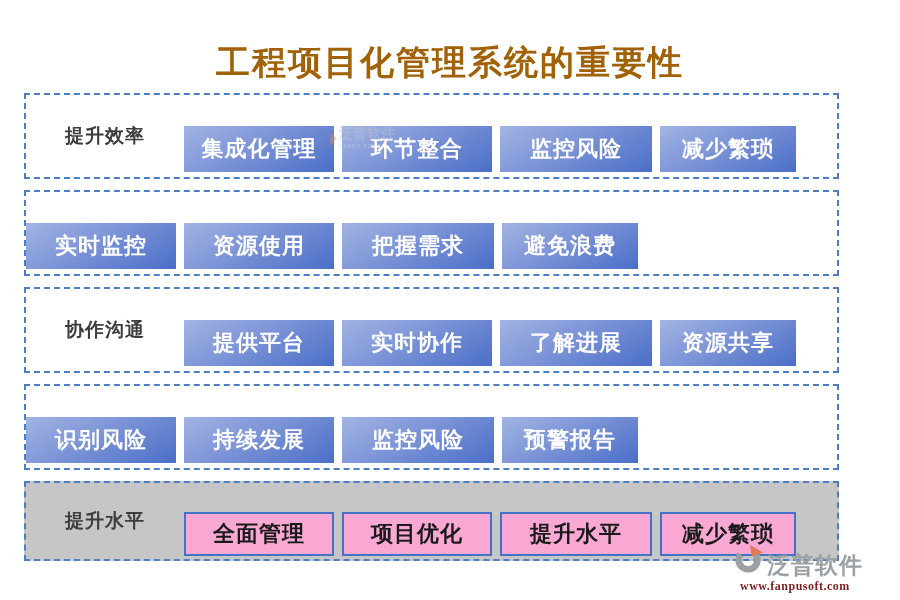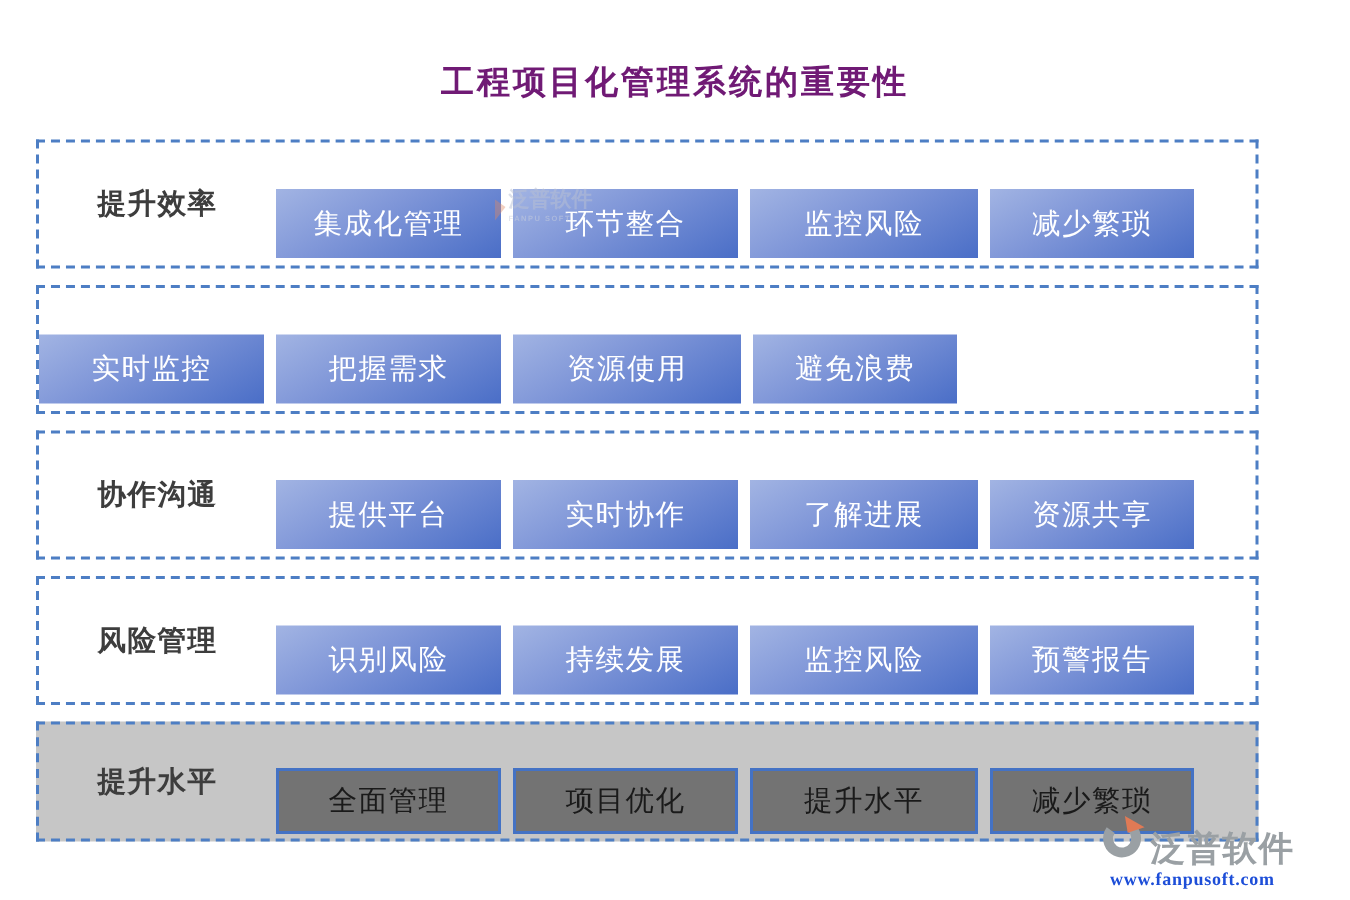--- a/index.html
+++ b/index.html
@@ -1,45 +1,45 @@
 <!DOCTYPE html>
 <html><head>
 <meta charset="utf-8">
 <style>
   html,body{margin:0;padding:0;background:#ffffff;}
   .canvas{position:relative;width:900px;height:600px;background:#ffffff;overflow:hidden;
           font-family:"Liberation Sans",sans-serif;}
   .title{position:absolute;top:40px;left:0;width:100%;text-align:center;
-         font-family:"Liberation Serif",serif;font-weight:bold;font-size:22px;
-         letter-spacing:2px;color:#701a75;}
+         font-family:"Liberation Serif",serif;font-weight:bold;font-size:34px;
+         letter-spacing:2px;color:#a16207;}
   .rows{position:absolute;left:24px;top:93px;width:815px;}
   .row{box-sizing:border-box;width:815px;height:86px;margin-bottom:11px;
        border:2px dashed #4d7ec4;display:flex;align-items:center;background:#ffffff;}
   .row.last{background:#c6c6c6;height:80px;}
   .row-label{width:158px;text-align:center;font-family:"Liberation Serif",serif;
              font-weight:bold;font-size:19px;color:#3d3d3d;letter-spacing:1px;}
   .row-items{display:flex;gap:8px;align-items:center;}
   .chip{box-sizing:border-box;width:150px;height:46px;display:flex;align-items:center;justify-content:center;
         background:linear-gradient(150deg,#a2b4e3 0%,#7f96d8 42%,#4a6ec7 100%);
-        color:#ffffff;font-family:"Liberation Serif",serif;font-weight:normal;font-size:19px;letter-spacing:1px;margin-top:26px;}
+        color:#ffffff;font-family:"Liberation Serif",serif;font-weight:bold;font-size:22px;letter-spacing:1px;margin-top:26px;}
   .chip:nth-child(3){width:152px;}
   .chip:nth-child(4){width:136px;}
-  .row.last .chip{background:#737373;border:2px solid #4472c4;color:#1a1a1a;height:44px;}
+  .row.last .chip{background:#f9a8d4;border:2px solid #4472c4;color:#1a1a1a;height:44px;}
   .watermark{position:absolute;left:330px;top:128px;width:80px;opacity:0.5;pointer-events:none;
              display:flex;align-items:center;gap:2px;}
   .watermark .wm-wedge{width:0;height:0;border-left:7px solid #e08a64;border-top:5px solid transparent;
              border-bottom:9px solid transparent;opacity:.8;}
   .wm-text{font-size:14px;font-weight:bold;color:#b9c0d4;line-height:12px;
            font-family:"Liberation Serif",serif;white-space:nowrap;}
   .wm-sub{display:block;font-size:5px;color:#c9cfdd;letter-spacing:1px;font-family:"Liberation Sans",sans-serif;}
   .logo{position:absolute;right:8px;bottom:6px;width:158px;}
   .logo-top{display:flex;align-items:flex-end;gap:3px;}
   .logo-name{font-family:"Liberation Serif",serif;font-weight:bold;font-size:23px;
              color:#9aa0a4;letter-spacing:1px;line-height:24px;}
-  .logo-url{font-size:12px;font-weight:bold;color:#1d4ed8;letter-spacing:.5px;margin-top:1px;
+  .logo-url{font-size:12px;font-weight:bold;color:#7f1d1d;letter-spacing:.5px;margin-top:1px;
             font-family:"Liberation Serif",serif;padding-left:6px;}
 </style>
 </head>
 <body>
 
 <div class="canvas">
 
   <div class="title">工程项目化管理系统的重要性</div>
 
   <div class="rows">
@@ -50,38 +50,37 @@
         <div class="chip">集成化管理</div>
         <div class="chip">环节整合</div>
         <div class="chip">监控风险</div>
         <div class="chip">减少繁琐</div>
       </div>
     </div>
 
     <div class="row">
       <div class="row-items">
         <div class="chip">实时监控</div>
+        <div class="chip">资源使用</div>
         <div class="chip">把握需求</div>
-        <div class="chip">资源使用</div>
         <div class="chip">避免浪费</div>
       </div>
     </div>
 
     <div class="row">
       <div class="row-label">协作沟通</div>
       <div class="row-items">
         <div class="chip">提供平台</div>
         <div class="chip">实时协作</div>
         <div class="chip">了解进展</div>
         <div class="chip">资源共享</div>
       </div>
     </div>
 
     <div class="row">
-      <div class="row-label">风险管理</div>
       <div class="row-items">
         <div class="chip">识别风险</div>
         <div class="chip">持续发展</div>
         <div class="chip">监控风险</div>
         <div class="chip">预警报告</div>
       </div>
     </div>
 
     <div class="row last">
       <div class="row-label">提升水平</div>

